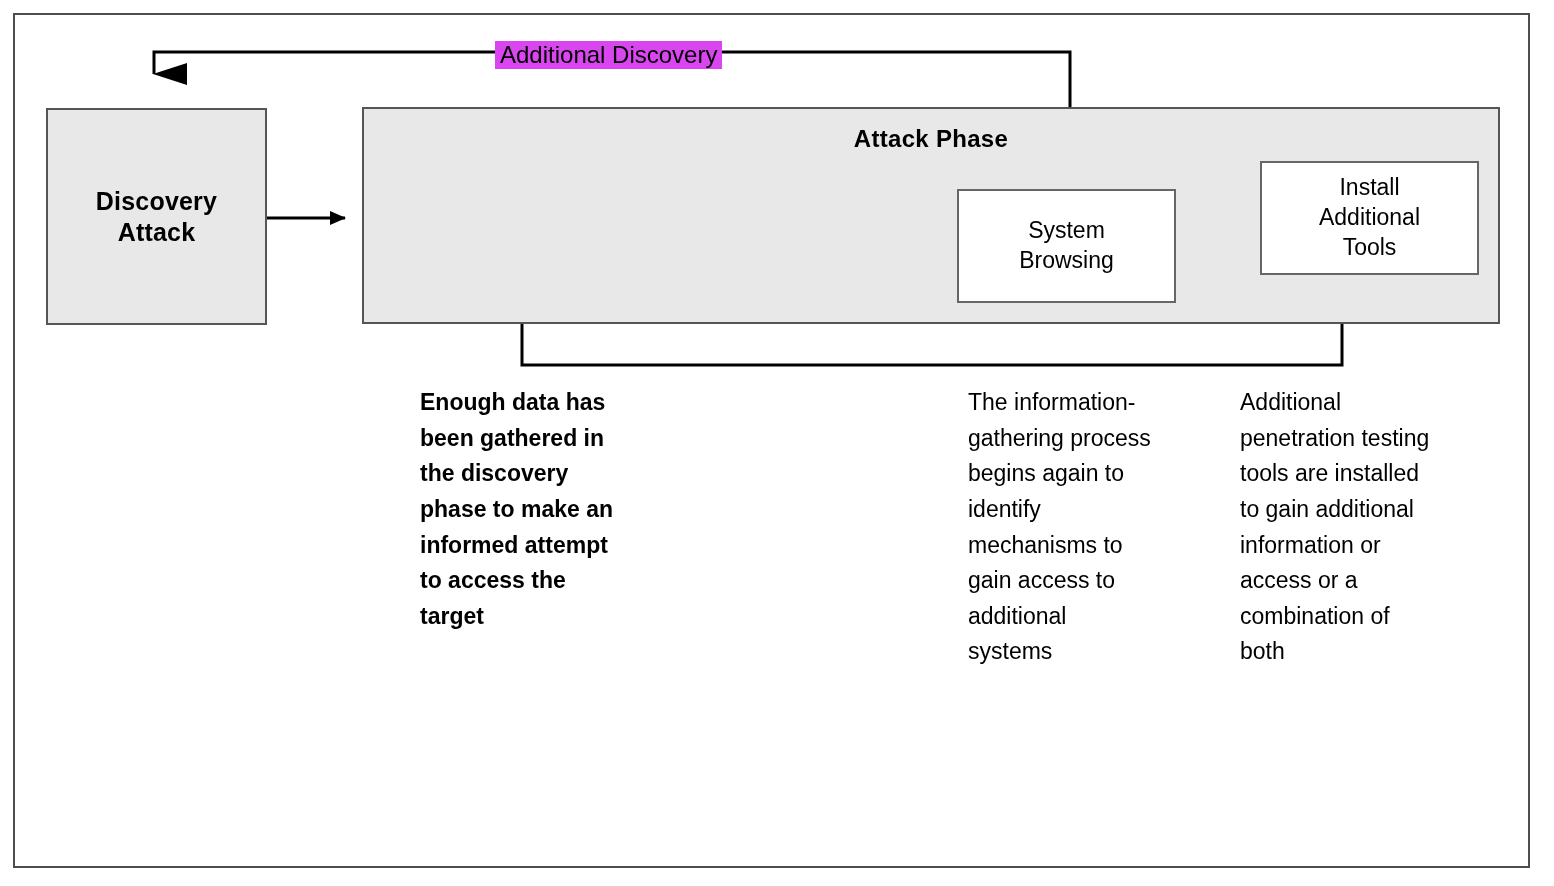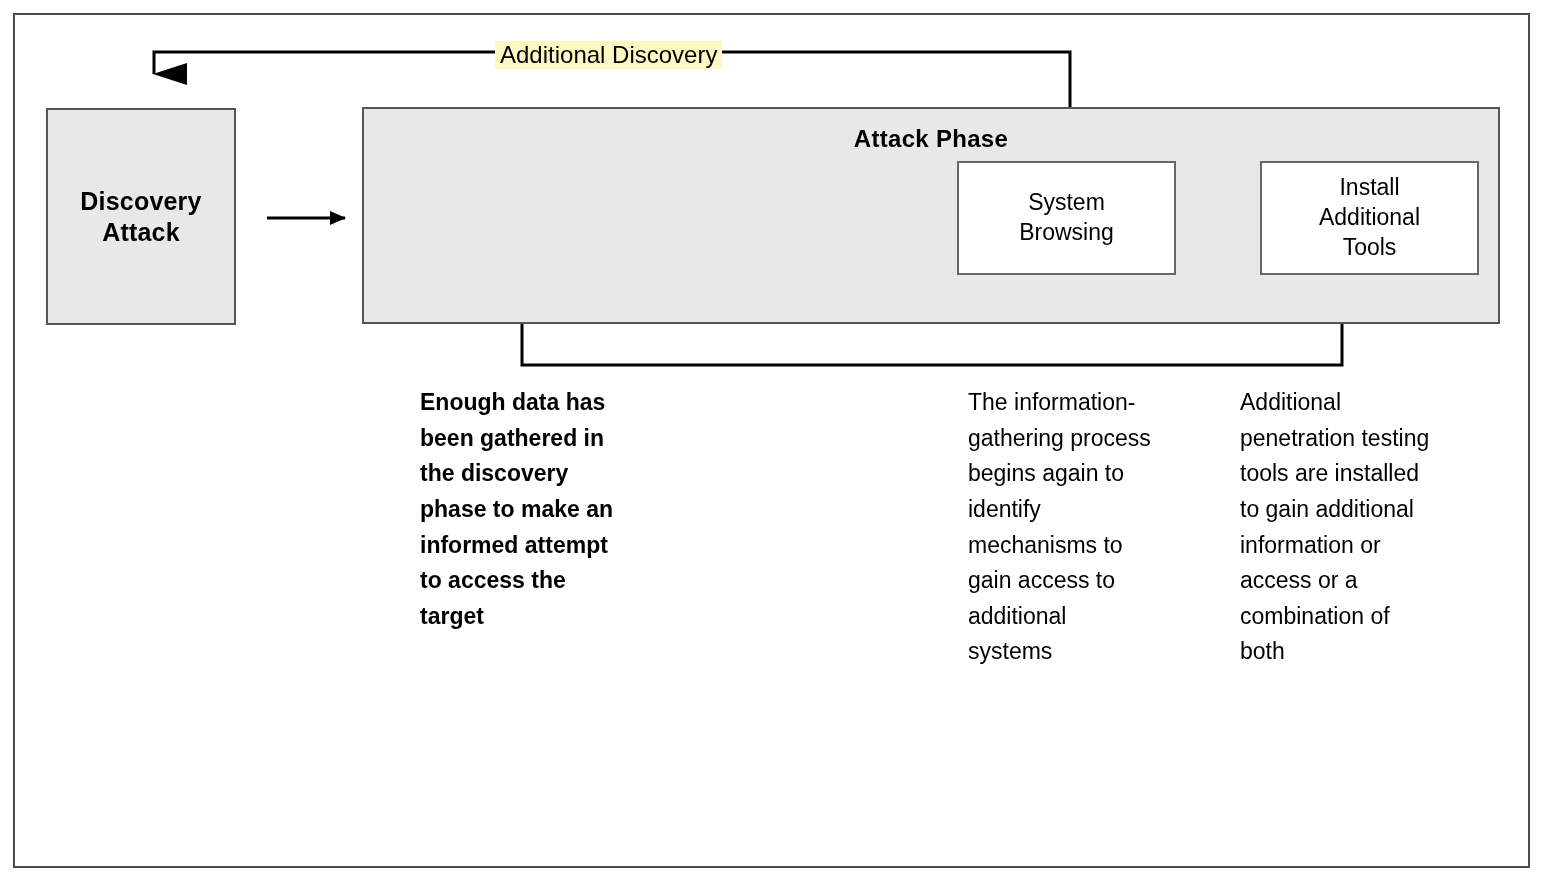--- a/index.html
+++ b/index.html
@@ -36,21 +36,21 @@
     top: 0;
     width: 1554px;
     height: 886px;
     pointer-events: none;
   }
   
   .discovery-box {
     position: absolute;
     left: 46px;
     top: 108px;
-    width: 190px;
+    width: 221px;
     height: 217px;
     background: #e8e8e8;
     border: 2px solid #555555;
     box-sizing: border-box;
     display: flex;
     align-items: center;
     justify-content: center;
   }
   .discovery-label {
     font-size: 25px;
@@ -90,21 +90,21 @@
     height: 114px;
     background: #ffffff;
     border: 2px solid #666666;
     box-sizing: border-box;
     display: flex;
     align-items: center;
     justify-content: center;
   }
   .step-box.s1 { left: 413px; }
   .step-box.s2 { left: 685px; }
-  .step-box.s3 { left: 957px; }
+  .step-box.s3 { left: 957px; margin-top: 28px; }
   .step-box.s4 { left: 1260px; }
   .step-label {
     font-size: 23px;
     color: #000000;
     text-align: center;
     line-height: 1.3;
   }
   
   .desc {
     position: absolute;
@@ -117,21 +117,21 @@
   .desc.d2 { left: 697px; width: 192px; }
   .desc.d3 { left: 968px; width: 188px; }
   .desc.d4 { left: 1240px; width: 196px; }
   
   .loop-label {
     position: absolute;
     left: 495px;
     top: 41px;
     font-size: 24px;
     color: #000000;
-    background: #fef9c3;
+    background: #d946ef;
     padding: 0 5px;
     white-space: nowrap;
   }
 </style>
 </head>
 <body>
 
 <div id="canvas">
 
   <div class="outer-frame"></div>

